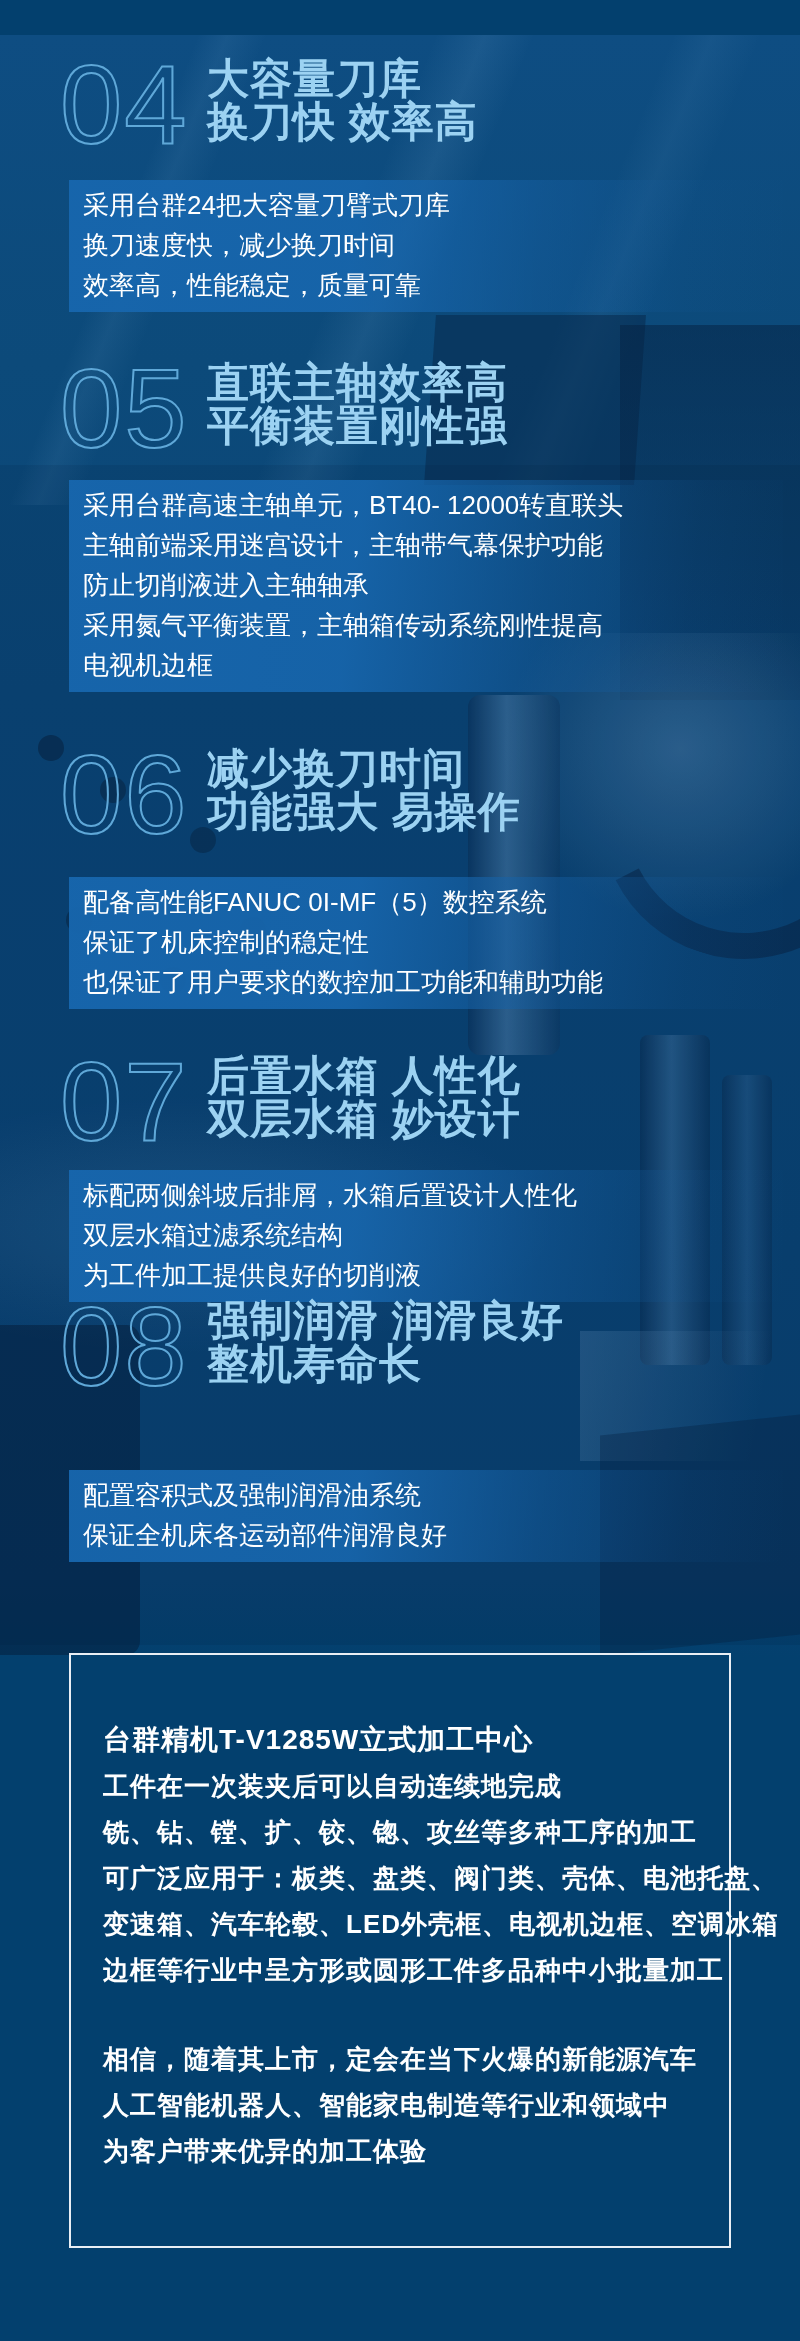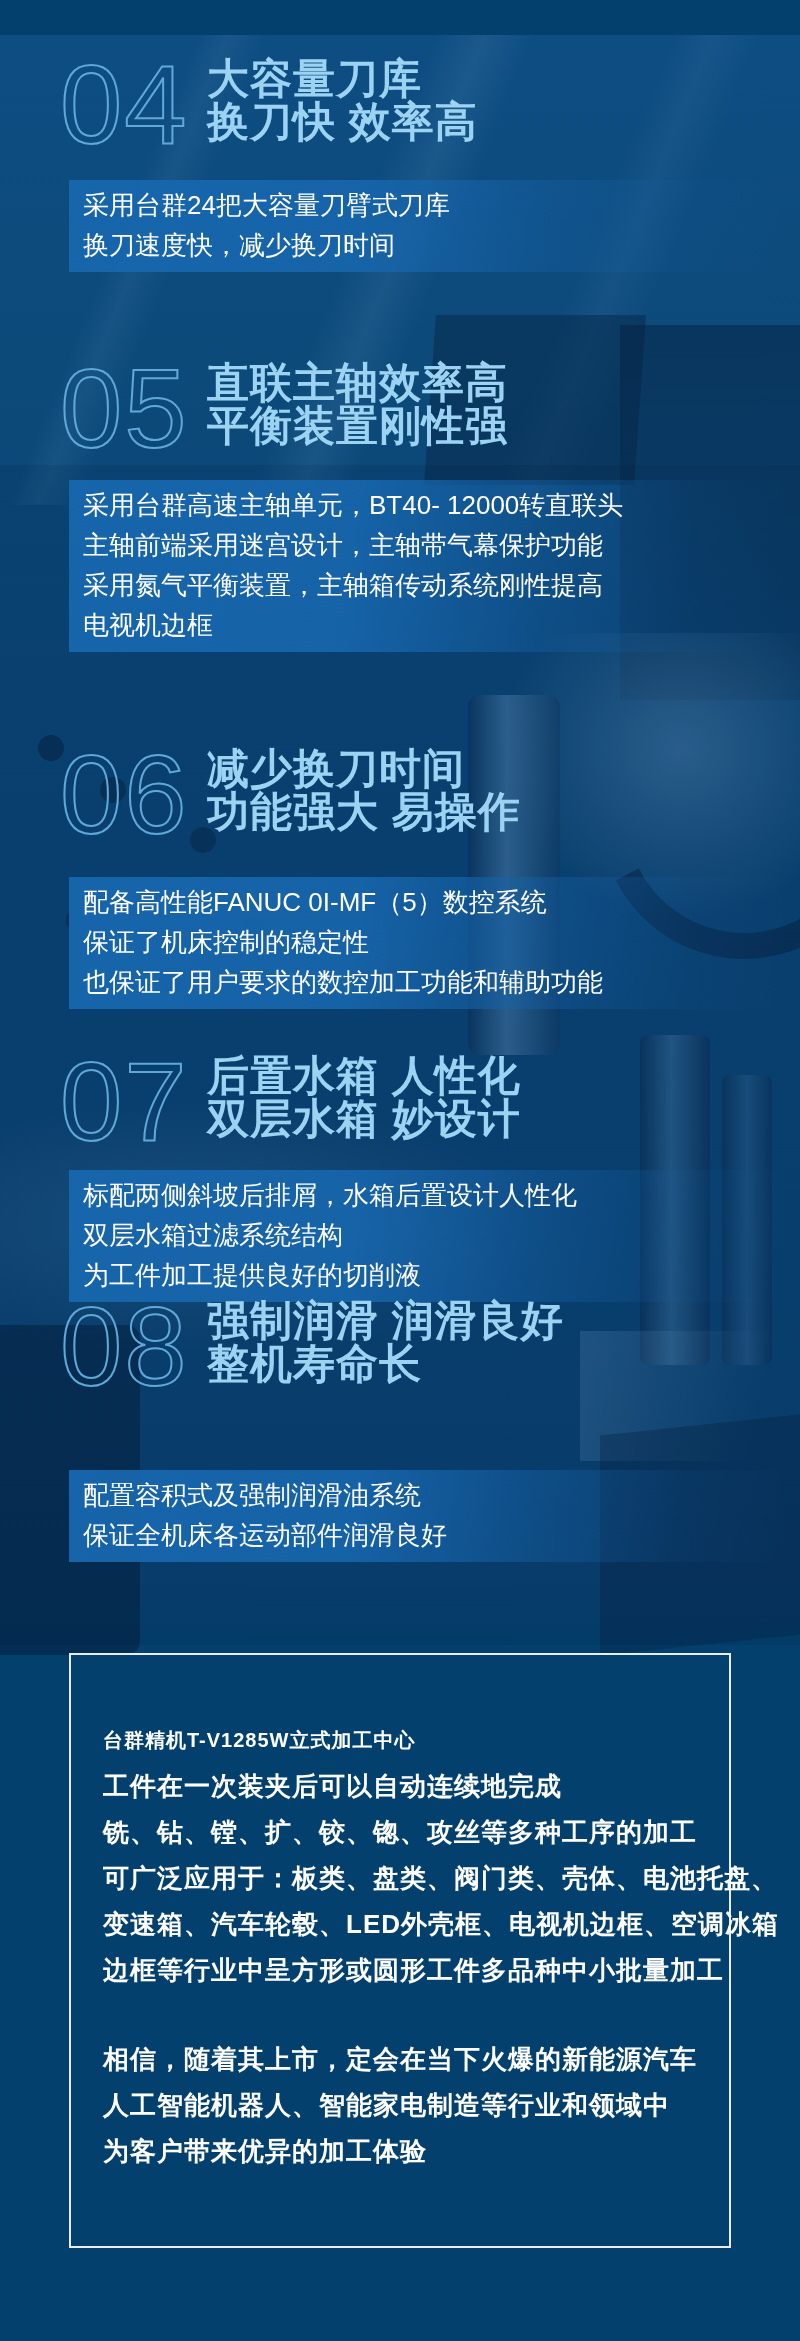--- a/index.html
+++ b/index.html
@@ -43,21 +43,21 @@
     position:absolute;left:69px;width:714px;z-index:2;box-sizing:border-box;
     padding:5px 0 7px 14px;font-size:26px;line-height:40px;color:#ffffff;
     background:linear-gradient(97deg,rgba(23,102,173,0.96) 0%,rgba(23,102,173,0.90) 40%,rgba(21,95,163,0.45) 66%,rgba(20,90,155,0.12) 86%,rgba(20,90,155,0) 100%);
   }
   .body-line{white-space:nowrap;}
 
   .summary-box{
     position:absolute;left:69px;top:1618px;width:662px;height:595px;z-index:2;box-sizing:border-box;
     border:2px solid #e9eef4;padding:62px 18px 0 32px;color:#ffffff;
   }
-  .summary-title{font-size:20px;line-height:46px;font-weight:700;letter-spacing:1px;}
+  .summary-title{font-size:28px;line-height:46px;font-weight:700;letter-spacing:1px;}
   .summary-line{font-size:26px;line-height:46px;letter-spacing:1px;white-space:nowrap;font-weight:bold;}
   .summary-p2{margin-top:43px;}
 </style>
 </head>
 <body>
 
 <div id="page">
 
   <div class="deco streaks"></div>
   <div class="deco panel-dark-1"></div>
@@ -77,32 +77,34 @@
   <div class="sec-header" style="top:28px">
     <div class="sec-number">04</div>
     <div class="sec-title">
       <div>大容量刀库</div>
       <div>换刀快 效率高</div>
     </div>
   </div>
   <div class="feature-box" style="top:145px">
     <div class="body-line">采用台群24把大容量刀臂式刀库</div>
     <div class="body-line">换刀速度快，减少换刀时间</div>
+    <div class="body-line">效率高，性能稳定，质量可靠</div>
   </div>
 
   <div class="sec-header" style="top:332px">
     <div class="sec-number">05</div>
     <div class="sec-title">
       <div>直联主轴效率高</div>
       <div>平衡装置刚性强</div>
     </div>
   </div>
   <div class="feature-box" style="top:445px">
     <div class="body-line">采用台群高速主轴单元，BT40- 12000转直联头</div>
     <div class="body-line">主轴前端采用迷宫设计，主轴带气幕保护功能</div>
+    <div class="body-line">防止切削液进入主轴轴承</div>
     <div class="body-line">采用氮气平衡装置，主轴箱传动系统刚性提高</div>
     <div class="body-line">电视机边框</div>
   </div>
 
   <div class="sec-header" style="top:718px">
     <div class="sec-number">06</div>
     <div class="sec-title">
       <div>减少换刀时间</div>
       <div>功能强大 易操作</div>
     </div>

